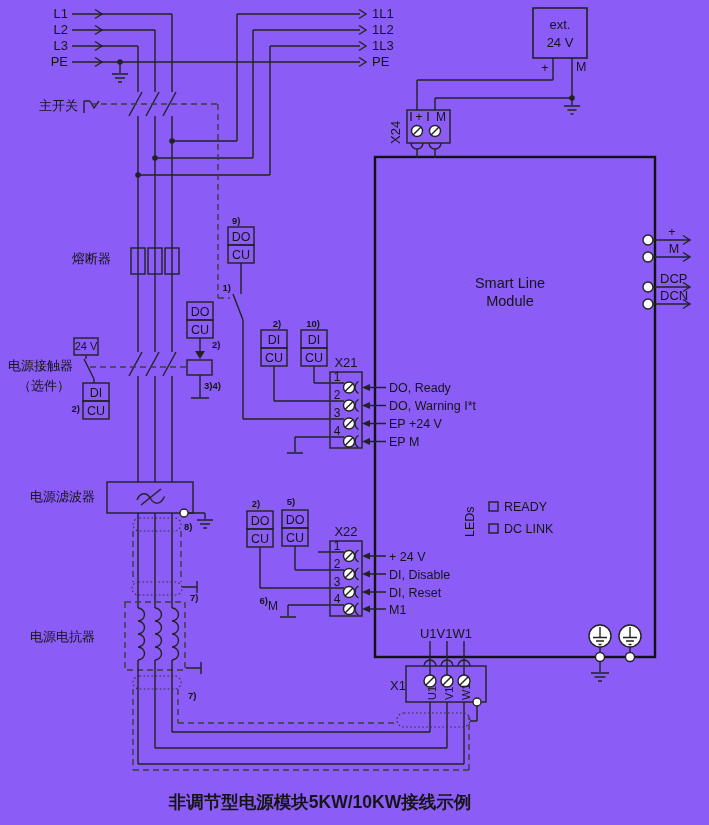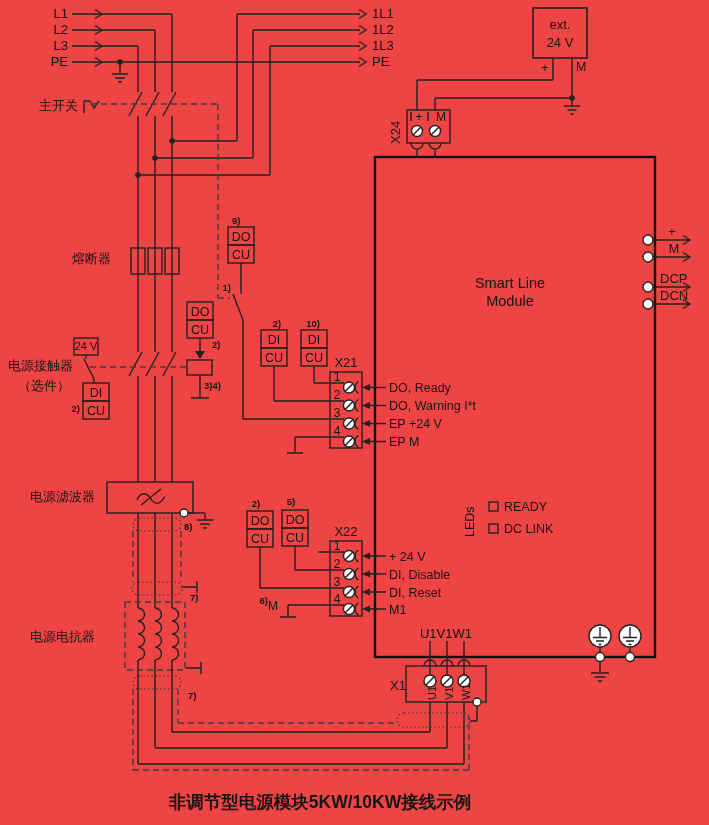--- a/index.html
+++ b/index.html
@@ -1,16 +1,16 @@
 <!DOCTYPE html>
 <html><head>
 <meta charset="utf-8">
 <style>
   html,body{margin:0;padding:0;background:#fff}
-  #stage{position:relative;width:709px;height:825px;background:#ef4444;font-family:"Liberation Sans","DejaVu Sans",sans-serif;overflow:hidden}
+  #stage{position:relative;width:709px;height:825px;background:#8b5cf6;font-family:"Liberation Sans","DejaVu Sans",sans-serif;overflow:hidden}
   svg text{font-family:"Liberation Sans","DejaVu Sans",sans-serif;fill:#151515}
   .t13{font-size:13px}
   .t12{font-size:12px}
   .t11{font-size:11px}
   .lb{font-size:12.5px}
   .ttl{font-size:14.5px}
   .nt{font-size:9.5px;font-weight:bold}
   .cap{font-size:17.5px;font-weight:bold}
   .am{text-anchor:middle}
   .ae{text-anchor:end}

